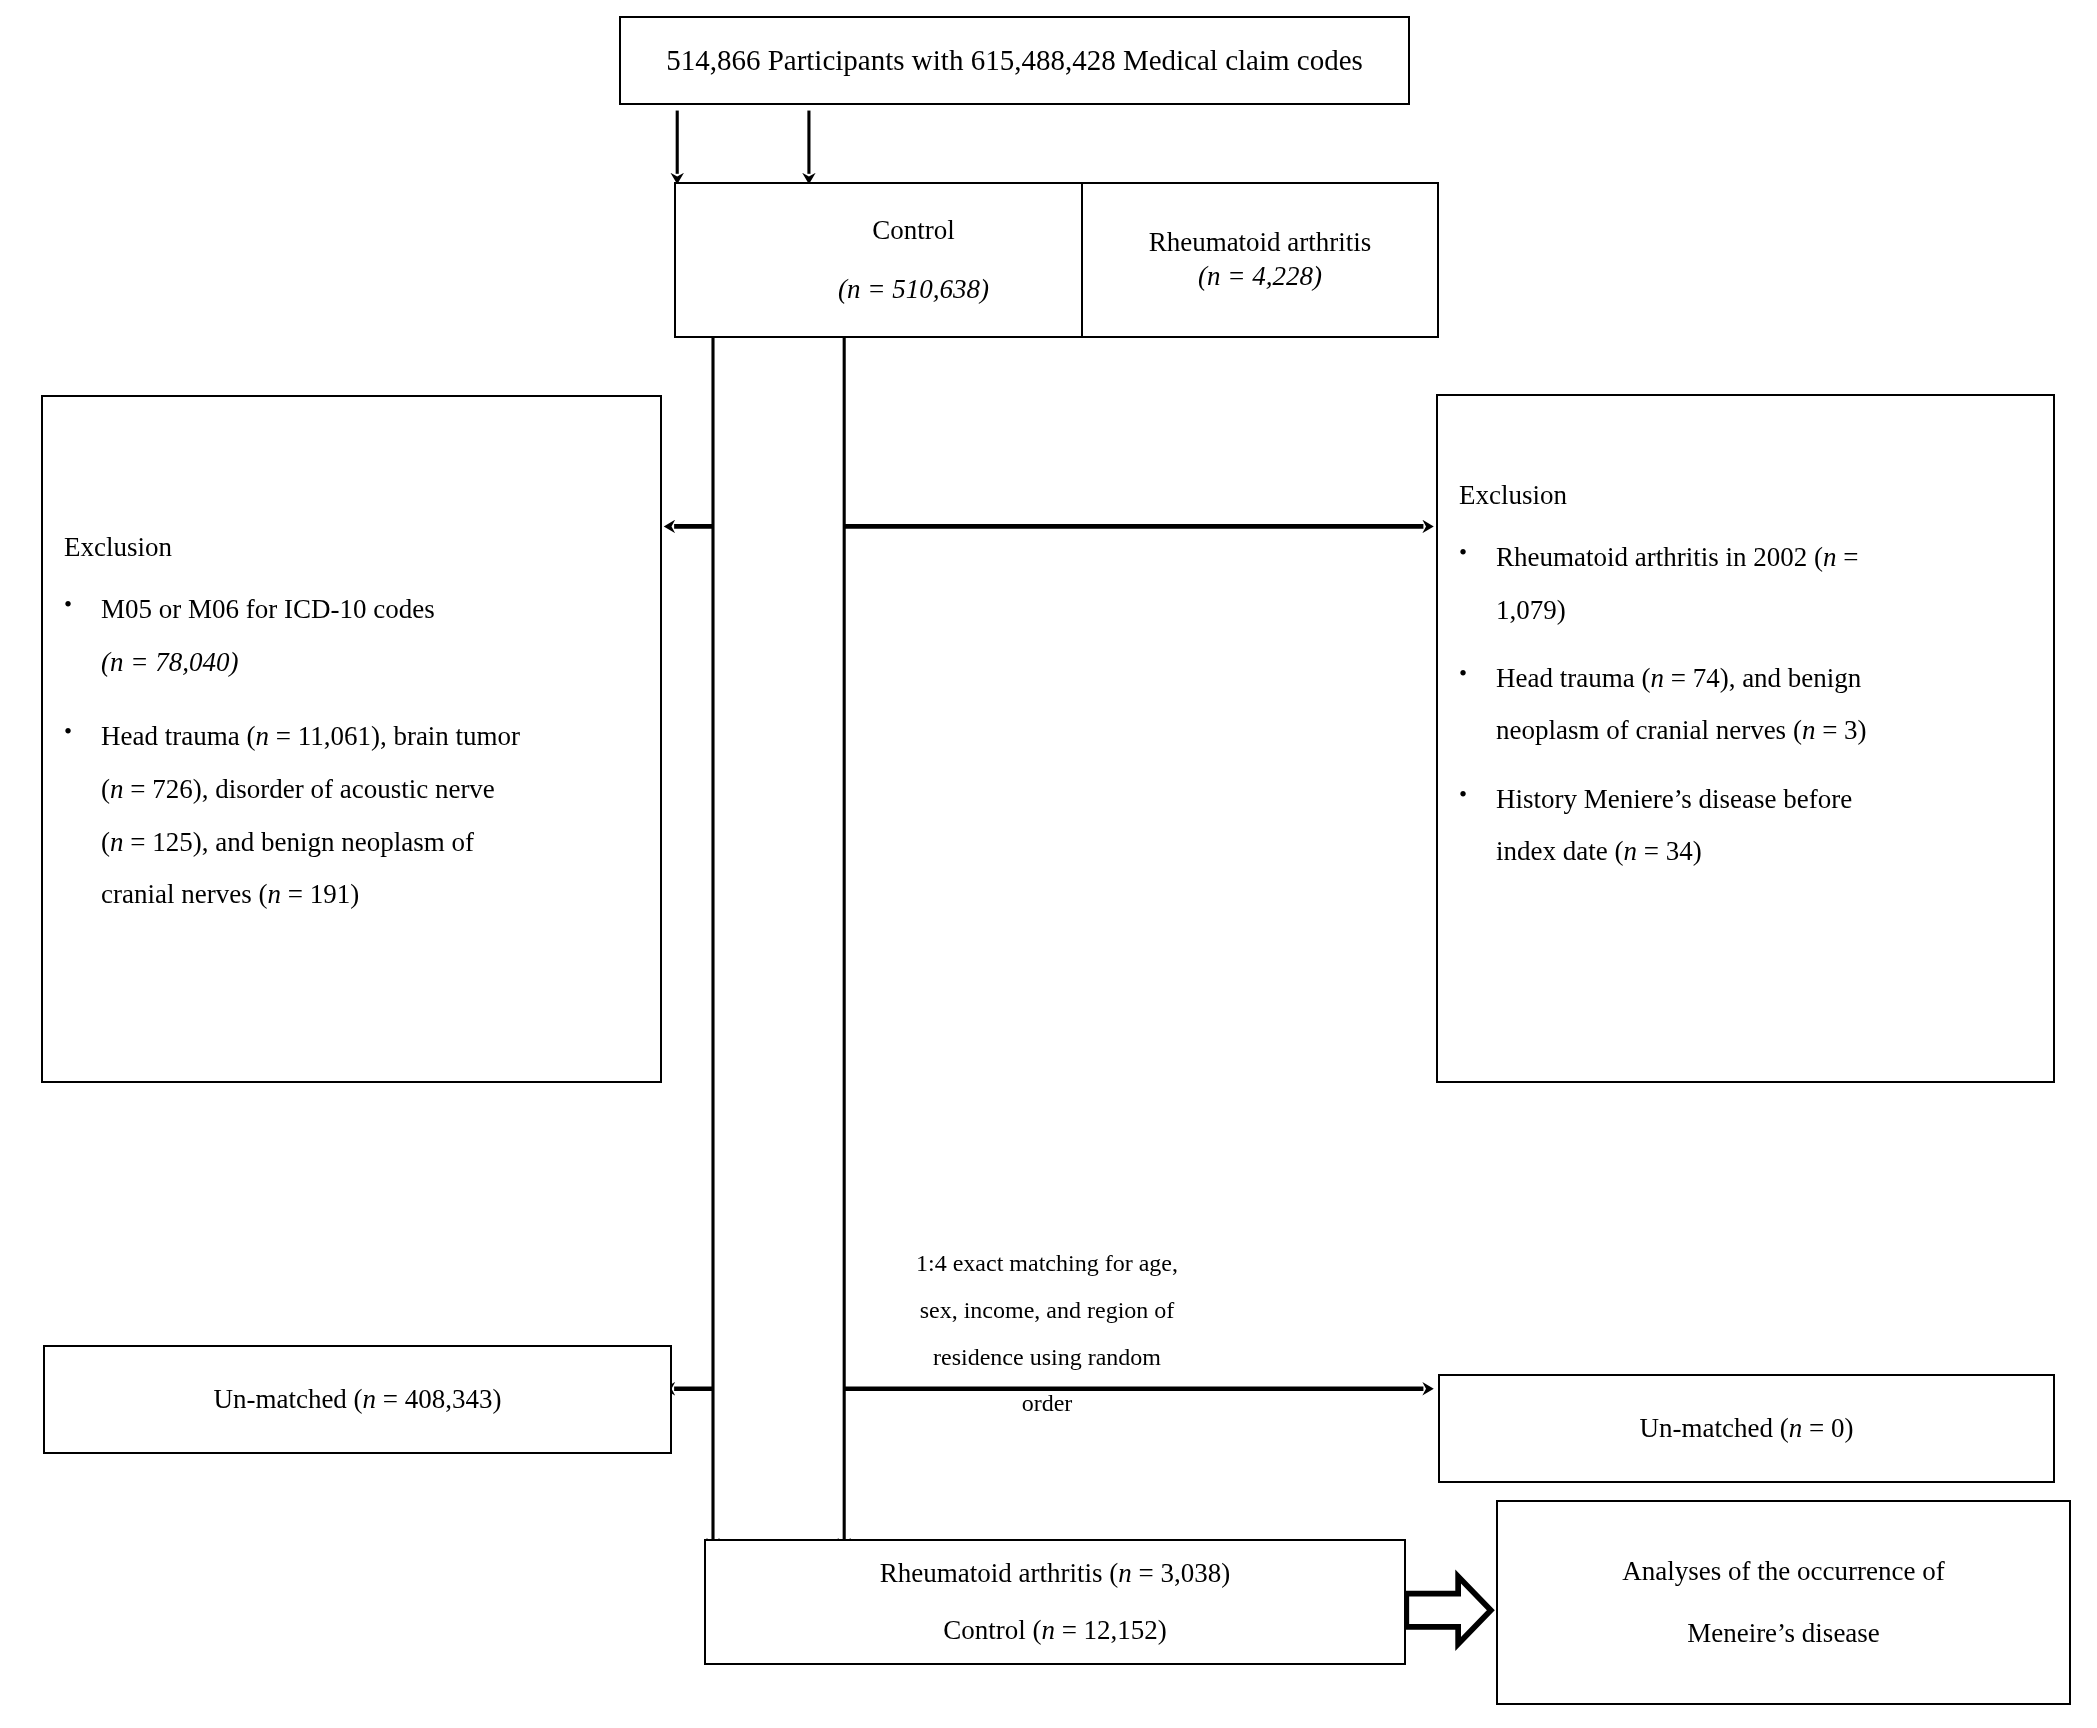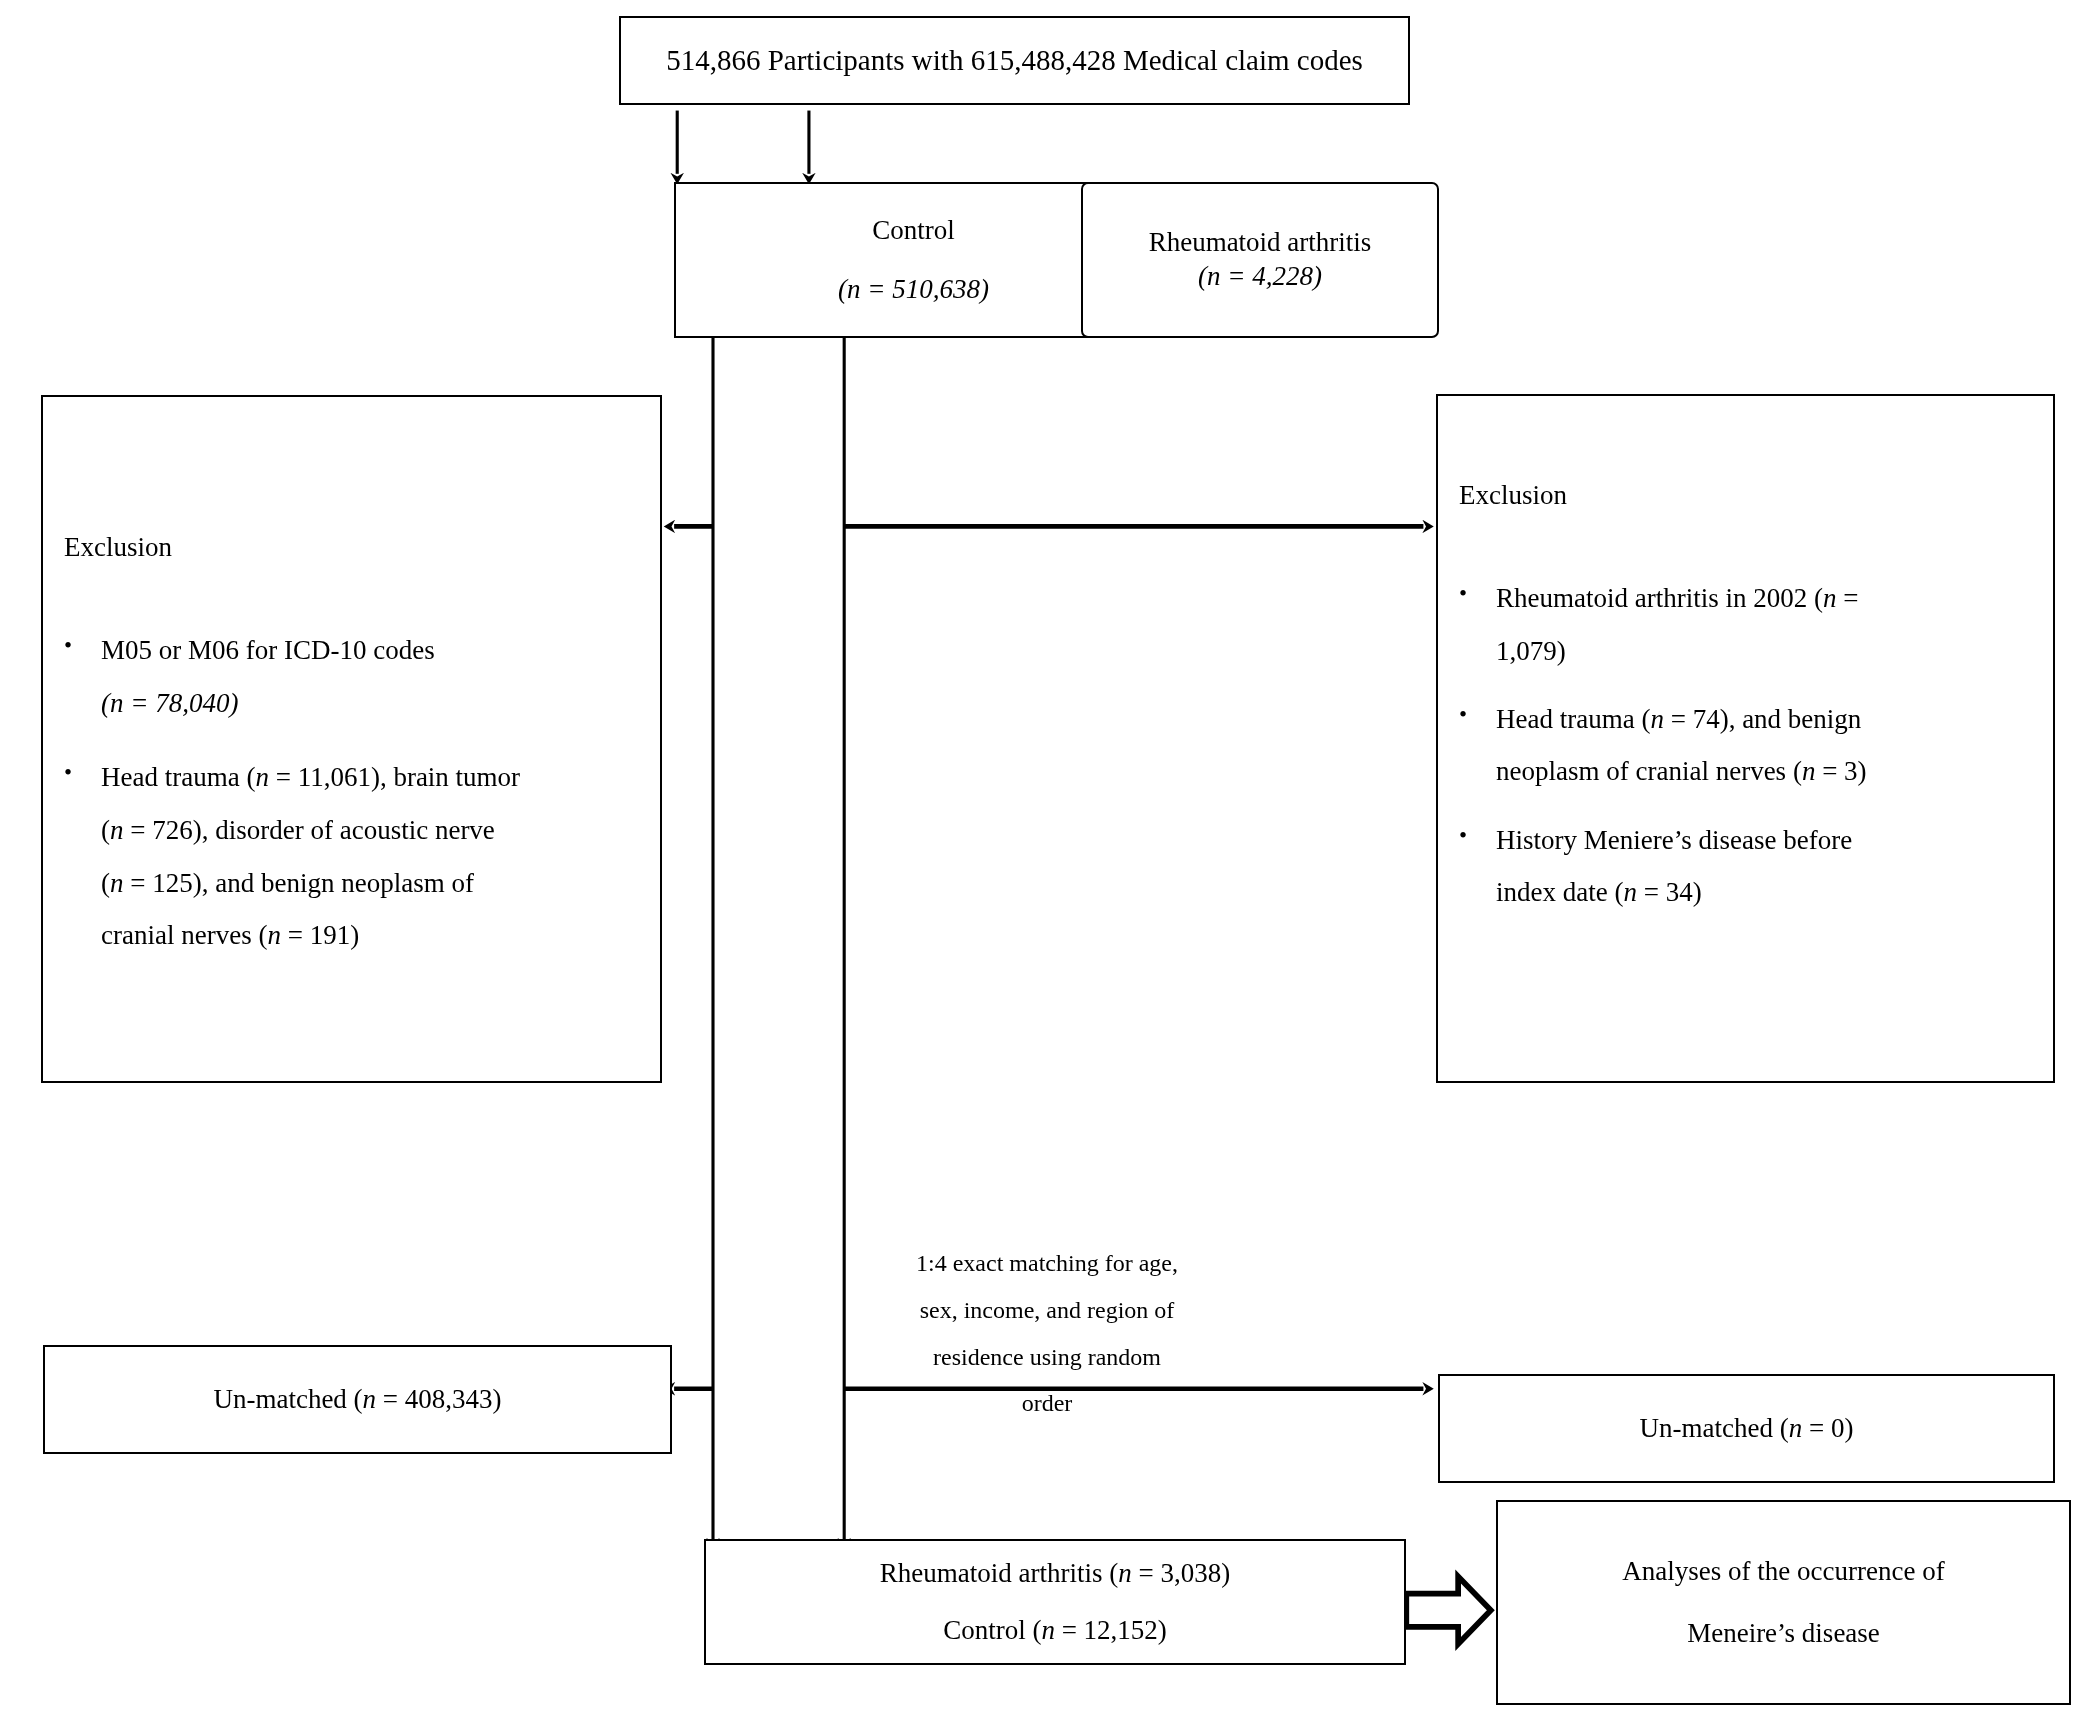--- a/index.html
+++ b/index.html
@@ -25,21 +25,20 @@
     display: flex;
     flex-direction: column;
     align-items: center;
     justify-content: center;
     text-align: center;
   }
   .box.left-align {
     align-items: flex-start;
     justify-content: flex-start;
     text-align: left;
-    gap: 41px;
   }
   .ftext {
     position: absolute;
     text-align: center;
     line-height: 1.85;
   }
   .t-main   { font-size: 29px; }
   .t-box    { font-size: 27px; line-height: 1.25; }
   .t-excl   { font-size: 27px; line-height: 1.95; }
   .t-match  { font-size: 24px; line-height: 1.95; }
@@ -107,21 +106,21 @@
 
   <div class="box" style="left:619px; top:15.6px; width:791px; height:89px;">
     <div class="t-main">514,866 Participants with  615,488,428 Medical claim codes</div>
   </div>
 
   <div class="box" style="left:674px; top:182px; width:431px; height:156px;padding-left:48px;">
     <div class="t-box">Control</div>
     <div class="t-box ital" style="margin-top:25px;">(<i>n</i> = 510,638)</div>
   </div>
 
-  <div class="box" style="left:1081px; top:182px; width:358px; height:156px;border-radius:7px;">
+  <div class="box" style="left:1081px; top:182px; width:358px; height:156px;">
     <div class="t-box">Rheumatoid arthritis</div>
     <div class="t-box ital" style="">(<i>n</i> = 4,228)</div>
   </div>
 
   <div class="box left-align" style="left:41px; top:395px; width:621px; height:688px; padding:124px 21px 0 21px;">
     <div class="t-excl excl-head">Exclusion</div>
 
     <div class="excl-list">
 
       <div class="bullet-row">

